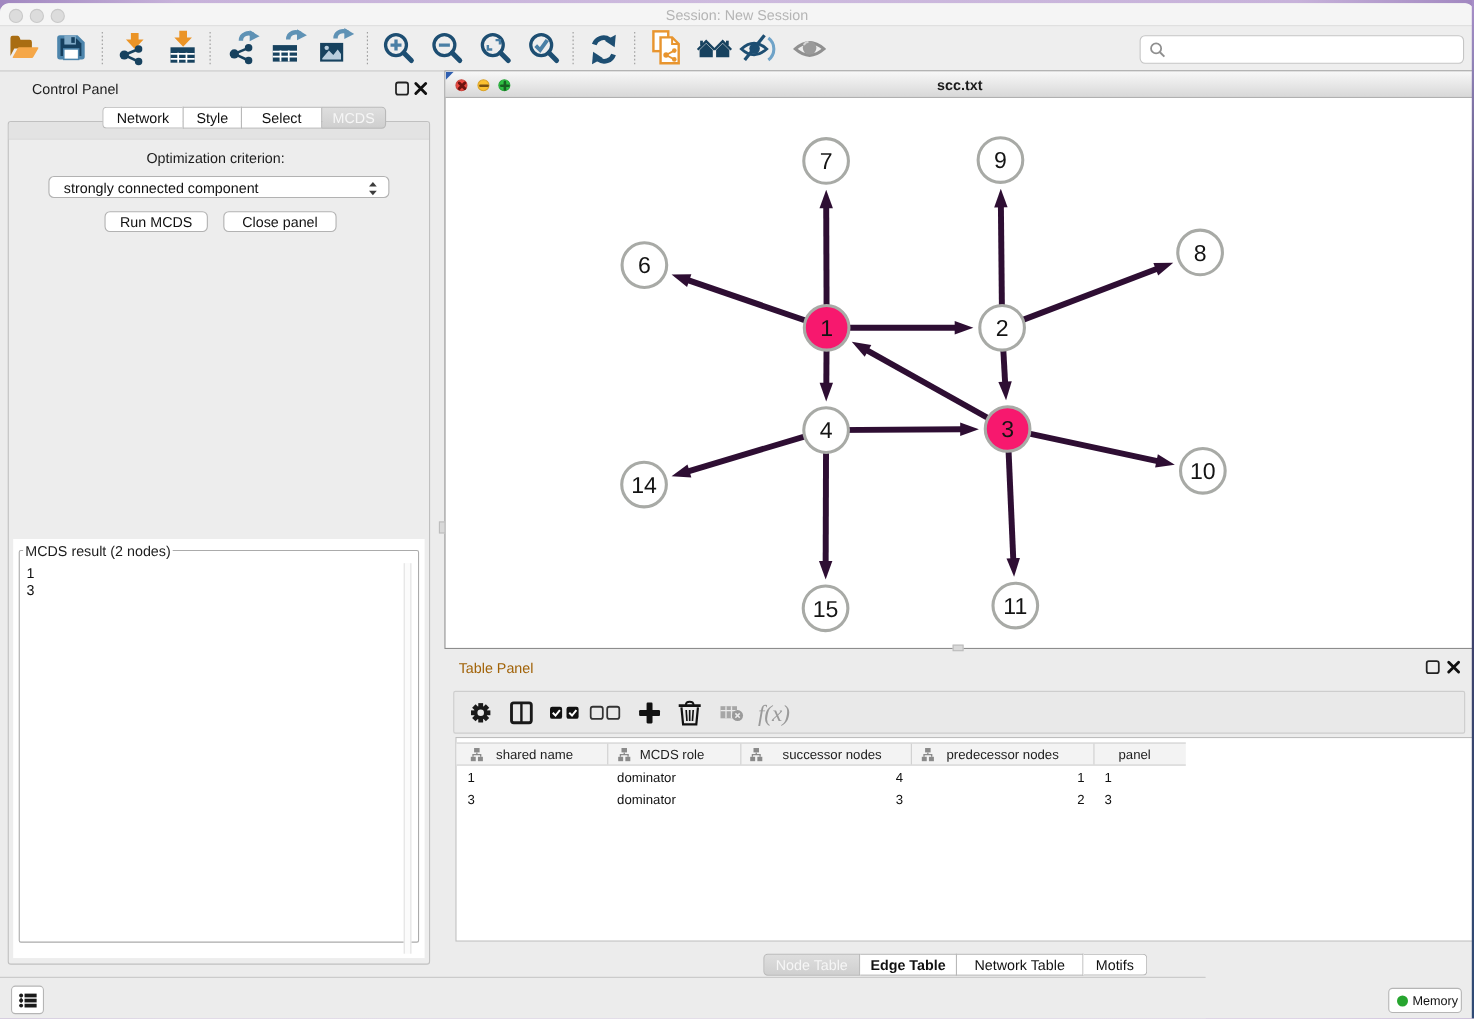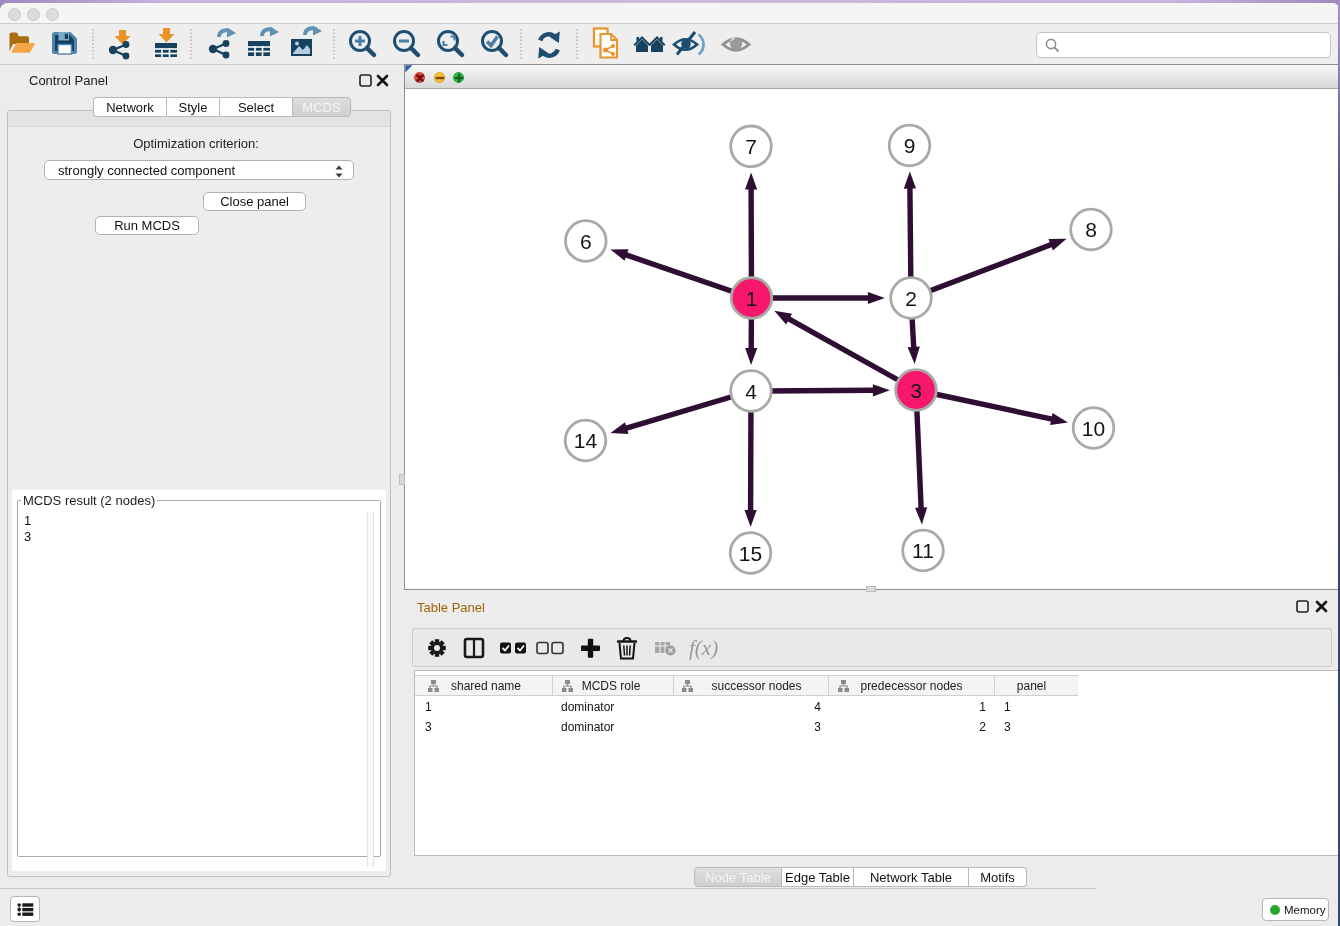--- a/index.html
+++ b/index.html
@@ -54,20 +54,21 @@
 #membtn { position:absolute; left:1262px; top:9px; width:67px; height:23px; background:#ffffff; border:1px solid #b5b5b5; border-radius:4px; font-size:12px; color:#111; }
 </style>
 </head>
 <body>
 <div id="win"></div>
 <div style="position:absolute; left:1338px; top:0; width:2px; height:926px; z-index:99; background:linear-gradient(#a88fc9,#9183b8 6%,#57527f 20%,#3c3b63 35%,#433f6b 55%,#36466f 75%,#2f4a75 100%);"></div>
 <div id="titlebar">
   <div class="tl" style="left:8px;"></div>
   <div class="tl" style="left:27px;"></div>
   <div class="tl" style="left:46px;"></div>
+  <div id="wtitle">Session: New Session</div>
 </div>
 <div id="toolbar">
   <svg width="780" height="40" viewBox="0 0 780 40" style="position:absolute;left:0;top:0;">
     <g>
 
       <path d="M9.5 27 V10.5 Q9.5 8.5 11.5 8.5 H16 Q17.4 8.5 17.9 10 L18.6 12.2 H27 Q29 12.2 29 14.2 V20 H13 Z" fill="#a96d12"></path>
       <path d="M12.2 28.8 Q11.1 28.8 11.6 27.8 L16.1 19.8 Q16.5 19 17.4 19 H34 Q35.3 19 34.8 20 L30.3 27.9 Q29.9 28.8 29 28.8 Z" fill="#f5a748"></path>
 
       <path d="M52 10.5 Q52 8 54.5 8 H70.5 L77 14.5 V27.5 Q77 30 74.5 30 H54.5 Q52 30 52 27.5 Z" fill="#4d85ac"></path>
       <path d="M55 11 H69.5 L74 15.5 V27 H55 Z" fill="#16405f"></path>
@@ -225,21 +226,21 @@
   <div class="tab" style="width:73px;">Network</div>
   <div class="tab" style="width:53px;">Style</div>
   <div class="tab" style="width:73px;">Select</div>
   <div class="tab sel" style="width:59px;">MCDS</div>
 </div>
 <div id="optlabel">Optimization criterion:</div>
 <div id="dropdown">strongly connected component<svg width="14" height="21" viewBox="0 0 14 21" style="position:absolute;right:7px;top:0;">
     <path d="M3.5 8.5 L7 4.5 L10.5 8.5 Z" fill="#3c3c3c"></path>
     <path d="M3.5 12.5 L7 16.5 L10.5 12.5 Z" fill="#3c3c3c"></path>
   </svg></div>
-<div class="btn" style="left:95px; top:192px; width:104px;margin-top:24px;">Run MCDS</div>
+<div class="btn" style="left:95px; top:192px; width:94px;">Run MCDS</div>
 <div class="btn" style="left:203px; top:192px; width:103px;">Close panel</div>
 <div id="resultwrap">
   <div id="resultbox">
     <div id="resulttext">1<br>3</div>
     <div id="resultscroll"></div>
   </div>
   <div id="resultlegend">MCDS result (2 nodes)</div>
 </div>
 
 <div id="netwin">
@@ -248,20 +249,21 @@
         <path d="M0.3 0.3 H7.5 L0.3 7.5 Z" fill="#2f5fb0"></path>
       </svg>
     <div class="mac" style="left:9px; background:#ef4b42; border:1px solid #c8463e;"></div>
     <div class="mac" style="left:29px; background:#fcc12f; border:1px solid #dba42a;"></div>
     <div class="mac" style="left:48px; background:#2fc144; border:1px solid #2aa73c;"></div>
     <svg width="70" height="24" viewBox="0 0 70 24" style="position:absolute;left:0;top:0;">
     <path d="M12.5 10.5 L17.5 15.5 M17.5 10.5 L12.5 15.5" stroke="#6e1410" stroke-width="2.7" stroke-linecap="round"></path>
     <line x1="31.7" y1="13" x2="38.3" y2="13" stroke="#7a5210" stroke-width="2.4" stroke-linecap="round"></line>
     <path d="M50.7 13 H57.3 M54 9.7 V16.3" stroke="#176022" stroke-width="2.4" stroke-linecap="round"></path>
   </svg>
+    <div class="t" style="top:5px;">scc.txt</div>
   </div>
   <svg width="934" height="501" viewBox="404 89 934 501" style="position:absolute; left:0; top:25px;">
     <g stroke="#2e0e33" stroke-width="5.4">
       <line x1="750.5" y1="297.0" x2="750.1" y2="186.4"></line>
       <line x1="750.5" y1="297.0" x2="623.7" y2="253.4"></line>
       <line x1="750.5" y1="297.0" x2="868.9" y2="297.0"></line>
       <line x1="750.5" y1="297.0" x2="750.2" y2="348.9"></line>
       <line x1="915.0" y1="389.0" x2="786.4" y2="317.1"></line>
       <line x1="910.0" y1="297.0" x2="908.9" y2="185.6"></line>
       <line x1="910.0" y1="297.0" x2="1051.6" y2="243.1"></line>
@@ -430,21 +432,21 @@
   <div class="trow" style="left:500px; top:29px; width:71px; text-align:right;">1</div>
   <div class="trow" style="left:589px; top:29px;">1</div>
   <div class="trow" style="left:10px; top:49px;">3</div>
   <div class="trow" style="left:146px; top:49px;">dominator</div>
   <div class="trow" style="left:340px; top:49px; width:66px; text-align:right;">3</div>
   <div class="trow" style="left:500px; top:49px; width:71px; text-align:right;">2</div>
   <div class="trow" style="left:589px; top:49px;">3</div>
 </div>
 <div id="tptabs">
   <div class="tab sel" style="width:88px;">Node Table</div>
-  <div class="tab" style="width:72px;">Edge Table</div>
+  <div class="tab" style="width:88px;font-weight:bold;">Edge Table</div>
   <div class="tab" style="width:115px;">Network Table</div>
   <div class="tab" style="width:58px;">Motifs</div>
 </div>
 
 <div id="statusbar">
   <div id="listbtn">
       <svg width="28" height="24" viewBox="0 0 28 24" style="position:absolute;left:0;top:0;">
     <line x1="8.2" y1="7" x2="8.2" y2="19" stroke="#1a1a1a" stroke-width="1" stroke-dasharray="1.5,1.5"></line>
     <g fill="#1a1a1a">
       <circle cx="8.2" cy="8" r="1.8"></circle>

